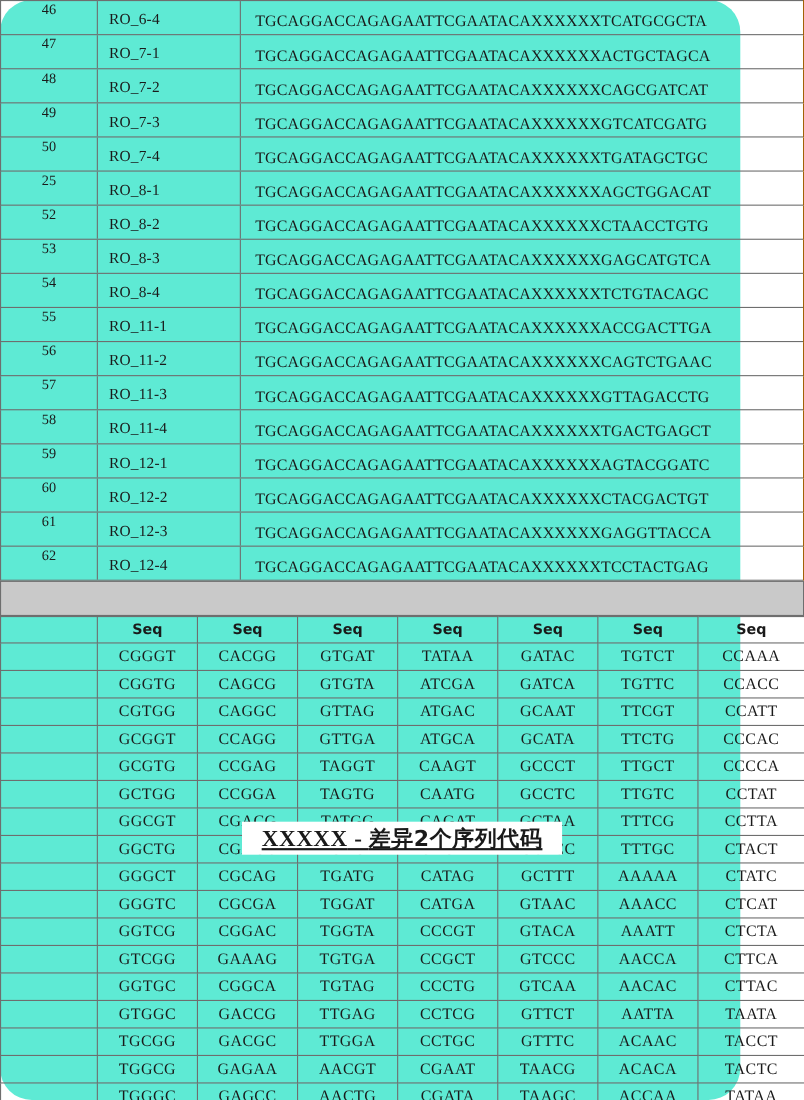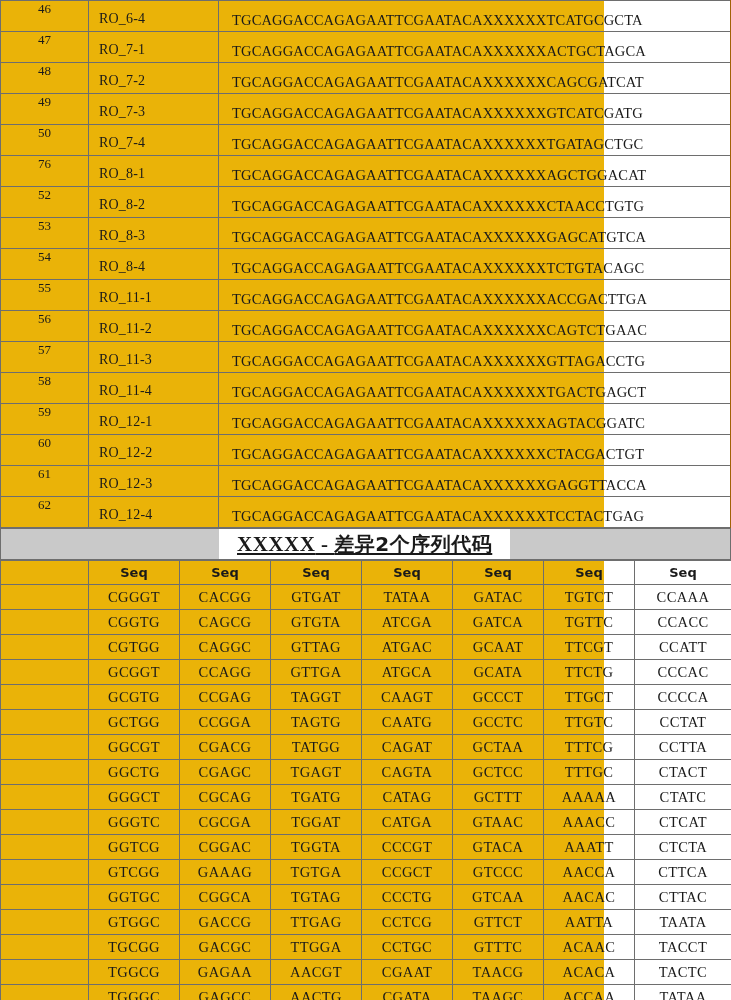--- a/index.html
+++ b/index.html
@@ -10,23 +10,24 @@
   body {
     width: 731px;
     height: 1000px;
     font-family: "Liberation Serif", "DejaVu Serif", serif;
     color: #1a1a1a;
     overflow: hidden;
   }
 
   #page {
     position: relative;
-    width: 604px;
+    width: 673px;
     height: 1000px;
-    background: #eab308;
+    background: #5eead4;
+    border-radius: 29px;
   }
 
   
   table.grid {
     border-collapse: collapse;
     table-layout: fixed;
     width: 731px;
   }
 
   table.seq-table {
@@ -78,20 +79,21 @@
     width: 731px;
     height: 32px;
     background: #c9c9c9;
     border-top: 1px solid #6e6e6e;
     border-bottom: 1px solid #6e6e6e;
     border-left: 1px solid #6e6e6e;
     border-right: 1px solid #6e6e6e;
     box-sizing: border-box;
     display: flex;
     align-items: center;
+    flex-direction: column;
   }
   .title-band .title-spacer {
     width: 218px;
     height: 100%;
     flex: 0 0 218px;
   }
   .title-band .title-box {
     background: #ffffff;
     height: 100%;
     display: flex;
@@ -171,21 +173,21 @@
           <td class="num-cell">49</td>
           <td class="name-cell">RO_7-3</td>
           <td class="seq-cell">TGCAGGACCAGAGAATTCGAATACAXXXXXXGTCATCGATG</td>
         </tr>
         <tr>
           <td class="num-cell">50</td>
           <td class="name-cell">RO_7-4</td>
           <td class="seq-cell">TGCAGGACCAGAGAATTCGAATACAXXXXXXTGATAGCTGC</td>
         </tr>
         <tr>
-          <td class="num-cell">76</td>
+          <td class="num-cell">25</td>
           <td class="name-cell">RO_8-1</td>
           <td class="seq-cell">TGCAGGACCAGAGAATTCGAATACAXXXXXXAGCTGGACAT</td>
         </tr>
         <tr>
           <td class="num-cell">52</td>
           <td class="name-cell">RO_8-2</td>
           <td class="seq-cell">TGCAGGACCAGAGAATTCGAATACAXXXXXXCTAACCTGTG</td>
         </tr>
         <tr>
           <td class="num-cell">53</td>

